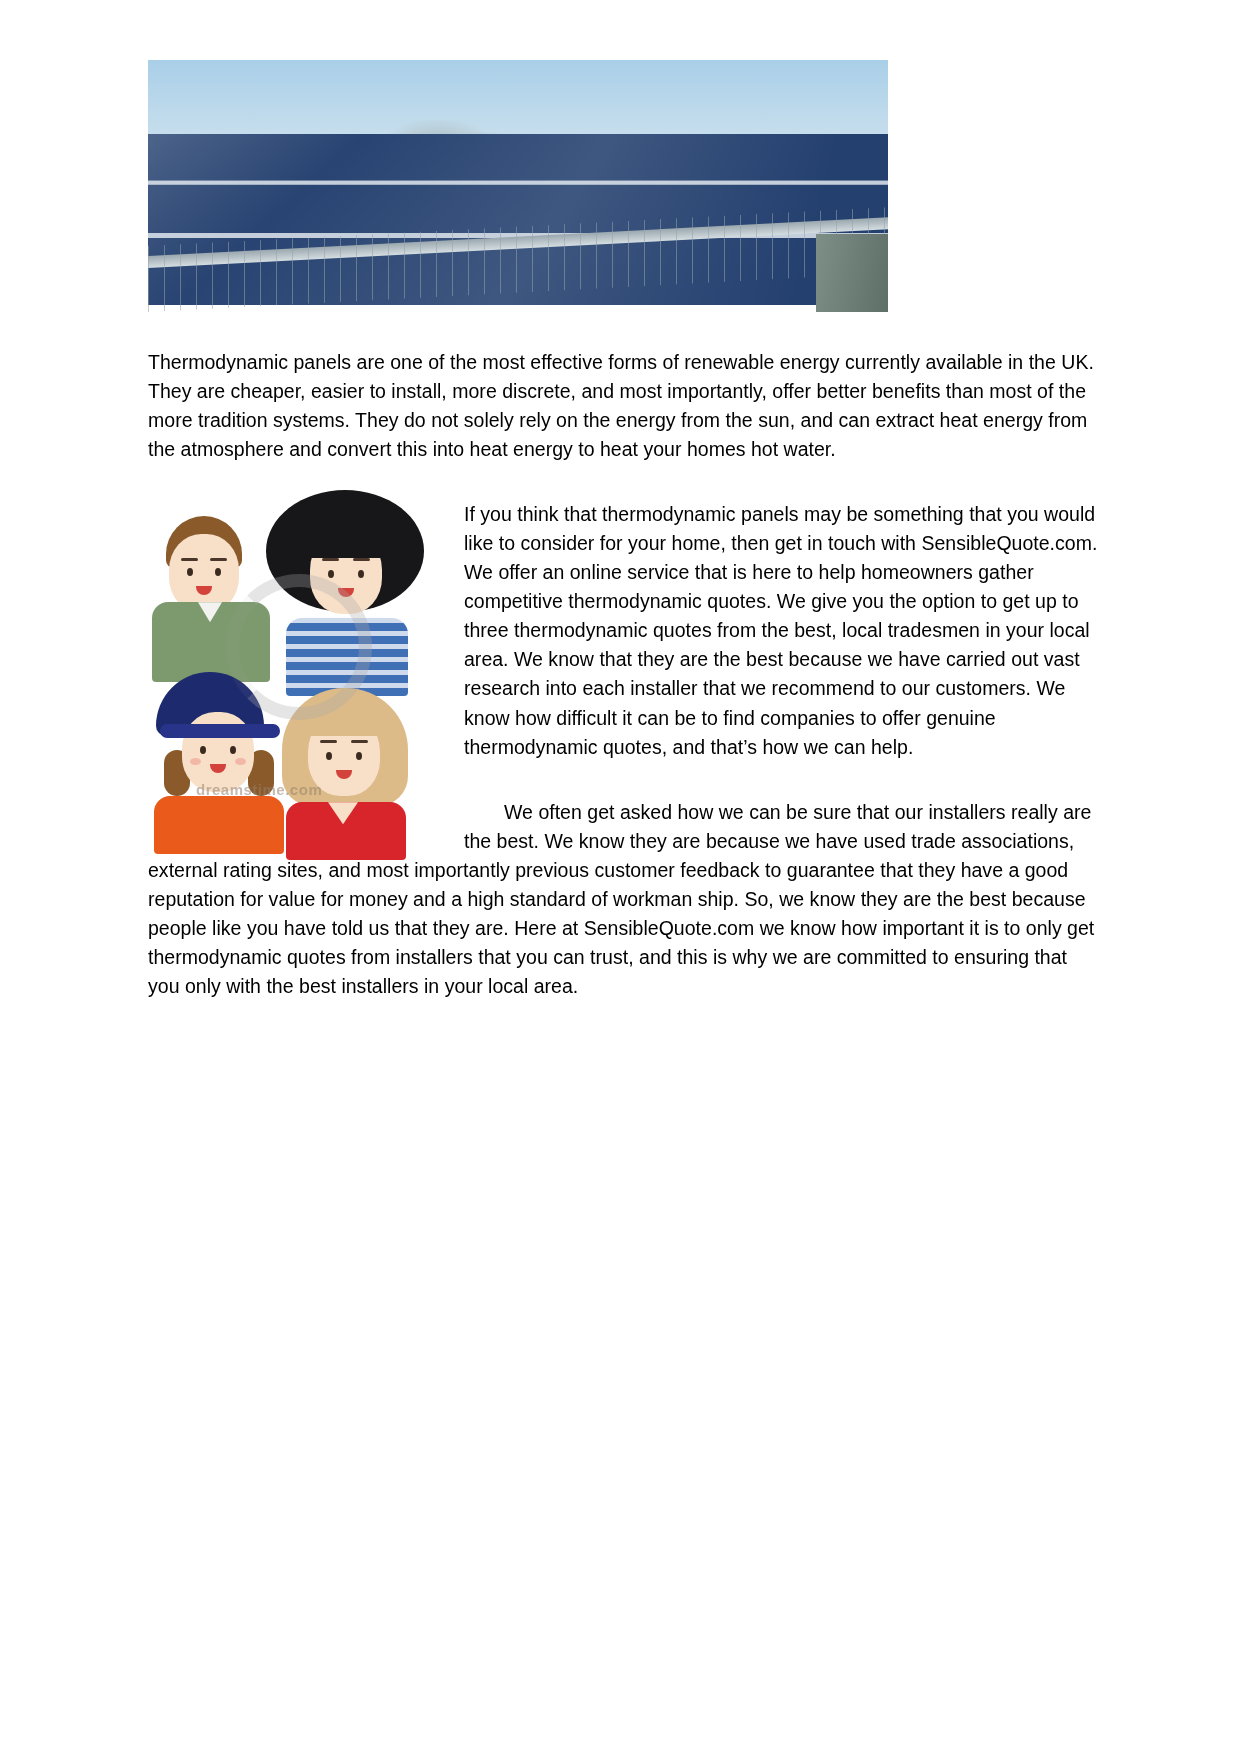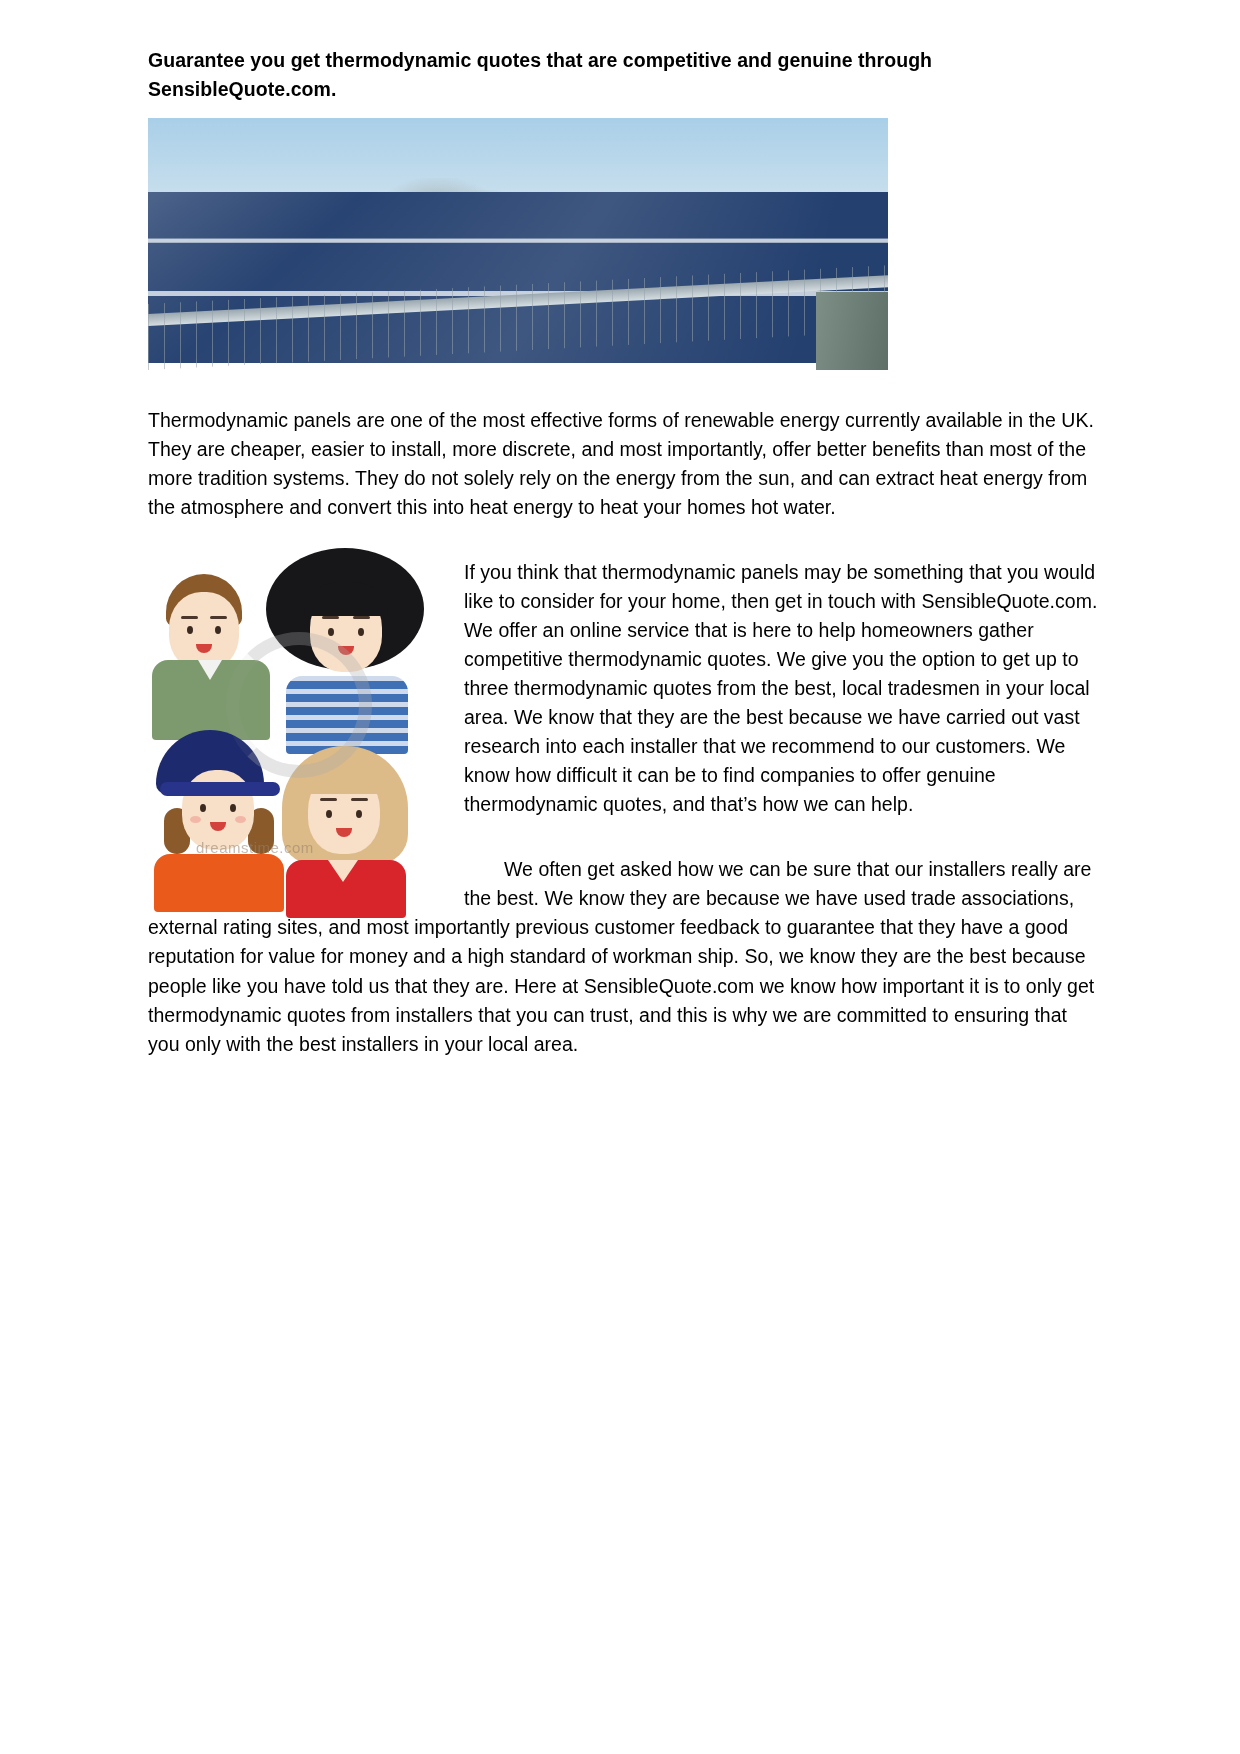--- a/index.html
+++ b/index.html
@@ -153,20 +153,21 @@
     border-radius: 50%;
     border-left-color: rgba(170,170,170,0.08);
   }
   .wm-text {
     position: absolute;
     left: 48px;
     top: 305px;
     font-size: 15px;
     color: rgba(150,130,110,0.55);
     letter-spacing: 0.5px;
+    font-weight: bold;
   }
   .person { position: absolute; }
   .head {
     position: absolute;
     width: 70px; height: 78px;
     background: #f7dfc8;
     border-radius: 46% 46% 44% 44%;
   }
   .hair { position: absolute; }
   .body-shirt { position: absolute; border-radius: 16px 16px 4px 4px; }
@@ -274,21 +275,20 @@
     position: absolute; left: 52px; top: 114px;
     width: 30px; height: 22px; background: #f7dfc8;
     clip-path: polygon(0 0, 100% 0, 50% 100%);
   }
 </style>
 </head>
 <body>
 
 <div class="page">
 
-  <h1 class="doc-title">Guarantee you get thermodynamic quotes that are competitive and genuine through SensibleQuote.com.</h1>
 
   <div class="photo-wrap">
     <div class="sky"></div>
     <div class="treeline"></div>
     <div class="treeline2"></div>
     <div class="roof-edge-far"></div>
     <div class="panel-array">
       <div class="panel-gloss"></div>
       <div class="row-gap" style="top:62px"></div>
       <div class="row-gap" style="top:122px"></div>

